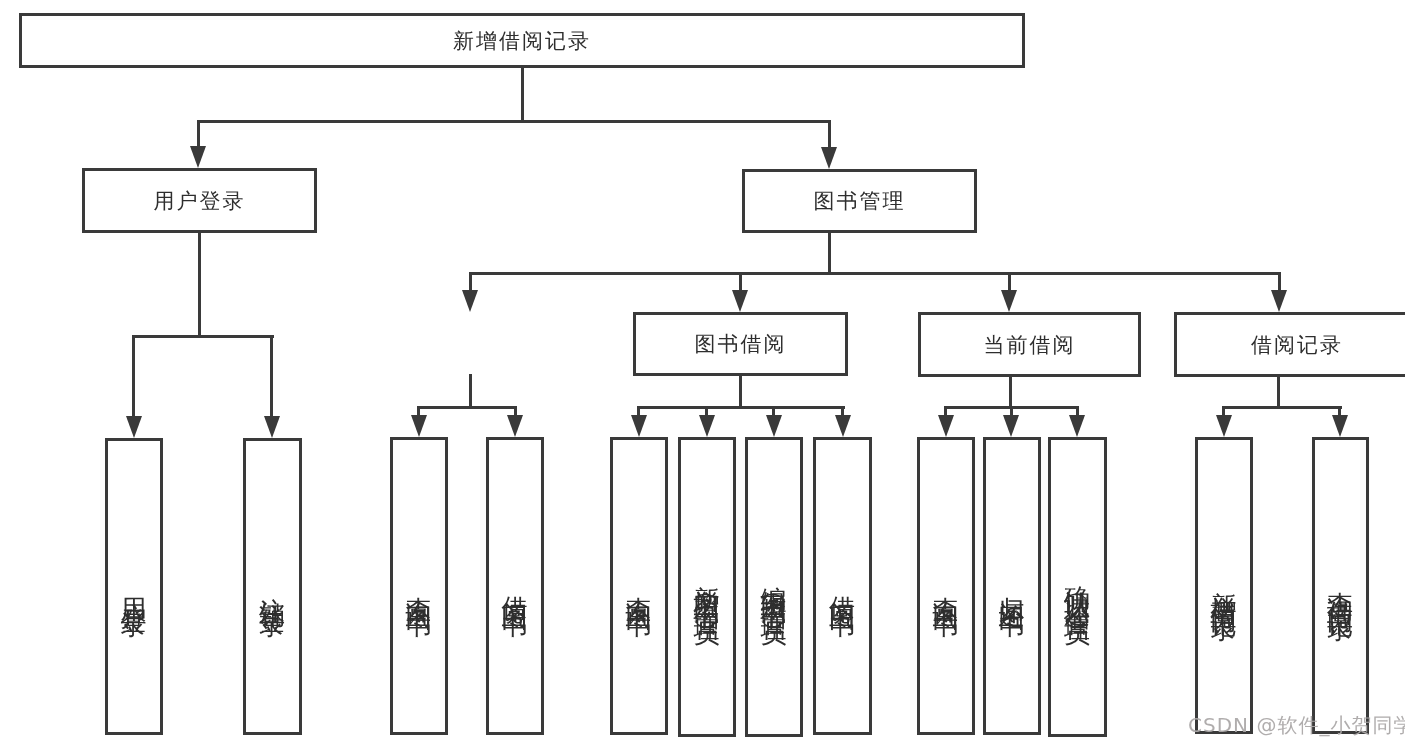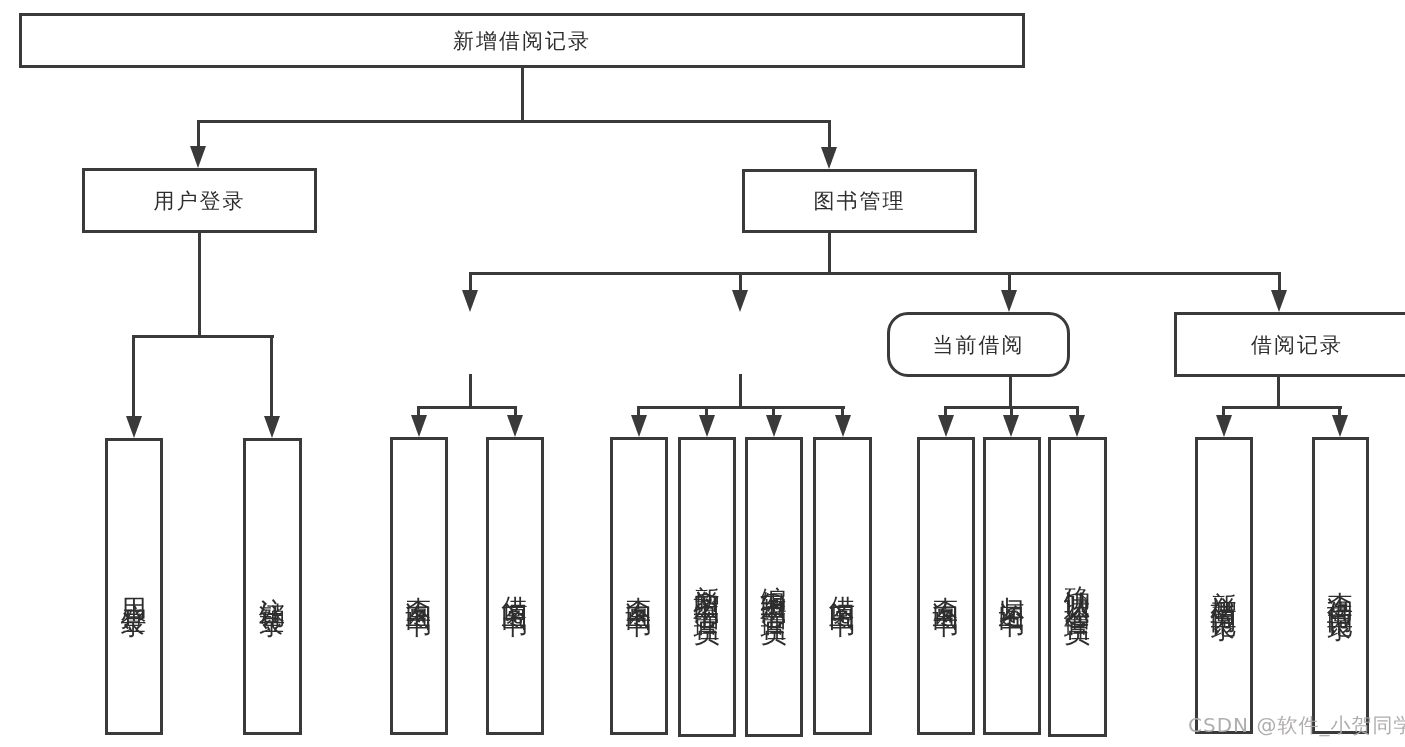--- a/index.html
+++ b/index.html
@@ -86,21 +86,22 @@
   <div class="line" style="left:469px; top:272px; width:812px; height:3px;"></div>
   <div class="line" style="left:469px; top:272px; width:3px; height:22px;"></div>
   <div class="arrow" style="left:462px; top:290px;"></div>
   <div class="line" style="left:739px; top:272px; width:3px; height:22px;"></div>
   <div class="arrow" style="left:732px; top:290px;"></div>
   <div class="line" style="left:1008px; top:272px; width:3px; height:22px;"></div>
   <div class="arrow" style="left:1001px; top:290px;"></div>
   <div class="line" style="left:1278px; top:272px; width:3px; height:22px;"></div>
   <div class="arrow" style="left:1271px; top:290px;"></div>
 
-  <div class="box h" style="left:887px; top:312px; width:183px; height:65px;border-radius:21px;">当前借阅</div>
+  <div class="box h" style="left:633px; top:312px; width:215px; height:64px;">图书借阅</div>
+  <div class="box h" style="left:918px; top:312px; width:223px; height:65px;">当前借阅</div>
   <div class="box h" style="left:1174px; top:312px; width:246px; height:65px;">借阅记录</div>
 
   <div class="line" style="left:469px; top:374px; width:3px; height:34px;"></div>
   <div class="line" style="left:417px; top:406px; width:100px; height:3px;"></div>
   <div class="line" style="left:417px; top:406px; width:3px; height:13px;"></div>
   <div class="arrow" style="left:411px; top:415px;"></div>
   <div class="line" style="left:514px; top:406px; width:3px; height:13px;"></div>
   <div class="arrow" style="left:507px; top:415px;"></div>
 
   <div class="line" style="left:739px; top:374px; width:3px; height:34px;"></div>

